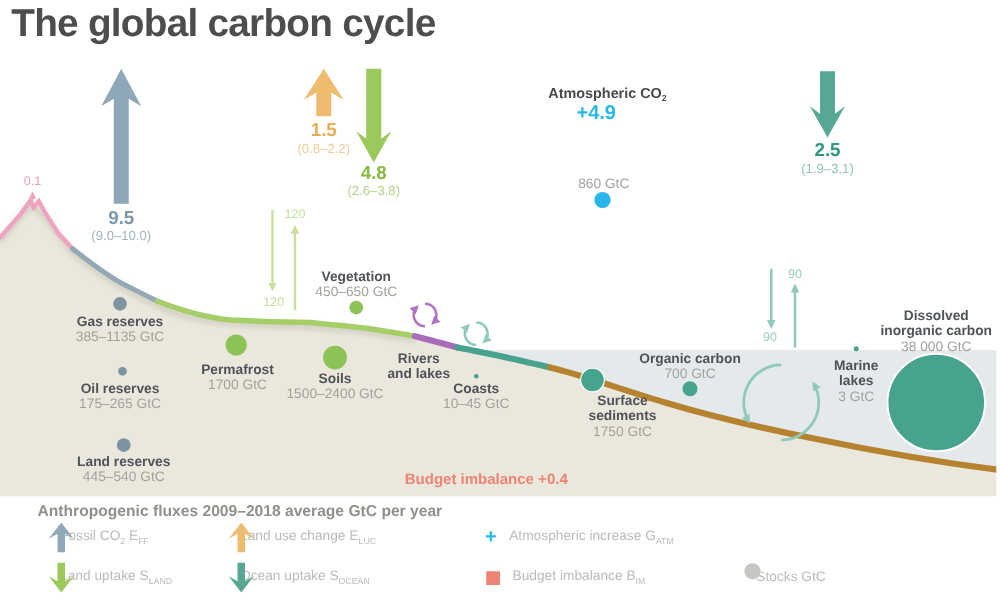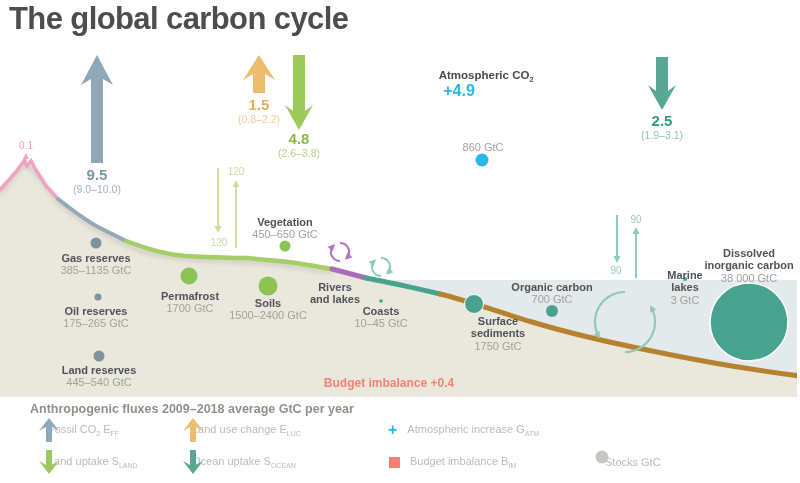--- a/index.html
+++ b/index.html
@@ -123,21 +123,21 @@
     <div class="f-num" style="color:#2f9884">2.5</div>
     <div class="f-range" style="color:#8cc5b8">(1.9–3.1)</div>
   </div>
   <div class="lbl tiny" style="left:26px;top:140px;color:#ee9cbc">
     <span>0.1</span>
   </div>
 
   <div class="lbl atm-label" style="left:486px;top:69px">
     <span>Atmospheric CO</span><span class="sub">2</span>
   </div>
-  <div class="lbl atm-val" style="left:459px;top:82px">
+  <div class="lbl atm-val" style="left:477px;top:82px">
     <span>+4.9</span>
   </div>
   <div class="lbl s-val" style="left:483px;top:141px">
     <span>860 GtC</span>
   </div>
 
   <div class="lbl tiny" style="left:236px;top:166px;color:#c3dd9c"><span>120</span></div>
   <div class="lbl tiny" style="left:219px;top:237px;color:#c3dd9c"><span>120</span></div>
   <div class="lbl tiny" style="left:636px;top:214px;color:#9bccbf"><span>90</span></div>
   <div class="lbl tiny" style="left:616px;top:265px;color:#9bccbf"><span>90</span></div>
@@ -176,21 +176,21 @@
   </div>
   <div class="lbl" style="left:498px;top:315px">
     <div class="s-name">Surface</div>
     <div class="s-name">sediments</div>
     <div class="s-val">1750 GtC</div>
   </div>
   <div class="lbl" style="left:552px;top:281px">
     <div class="s-name">Organic carbon</div>
       <div class="s-val">700 GtC</div>
   </div>
-  <div class="lbl" style="left:685px;top:269px">
+  <div class="lbl" style="left:685px;top:287px">
     <div class="s-name">Marine</div>
     <div class="s-name">lakes</div>
     <div class="s-val">3 GtC</div>
   </div>
   <div class="lbl" style="left:749px;top:247px">
     <div class="s-name">Dissolved</div>
     <div class="s-name">inorganic carbon</div>
     <div class="s-val">38 000 GtC</div>
   </div>
 

